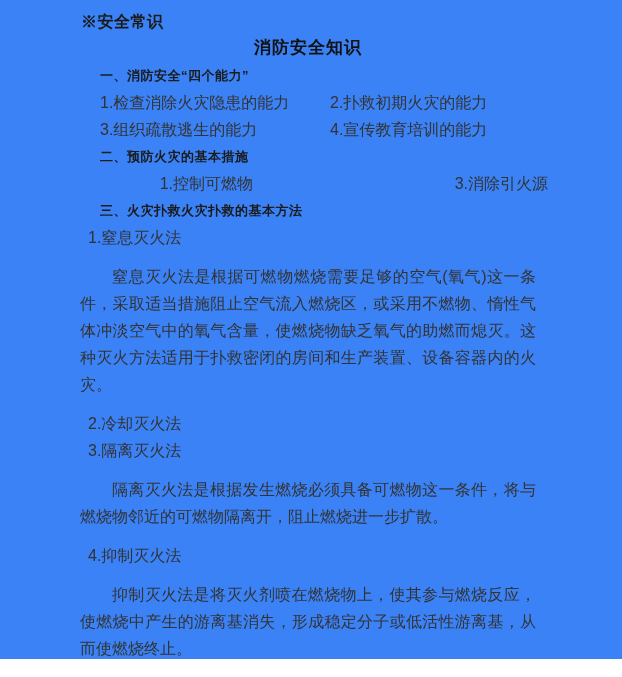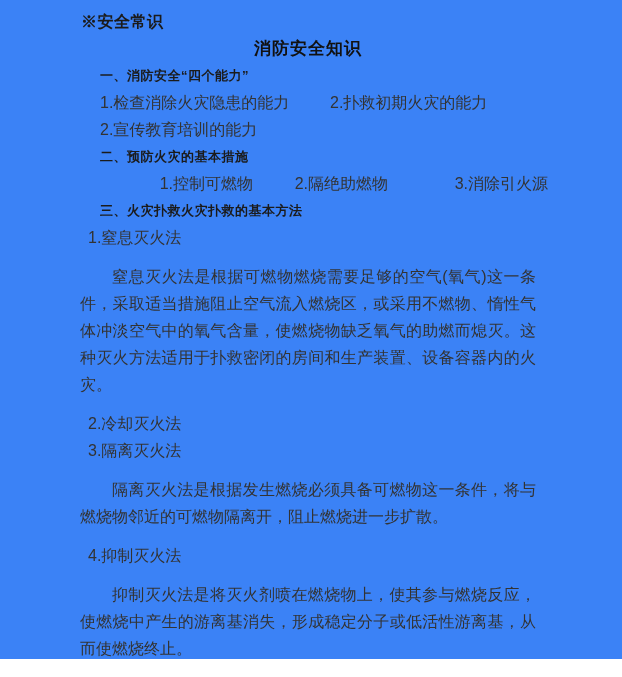--- a/index.html
+++ b/index.html
@@ -22,21 +22,21 @@
   }
   .category {
     margin-left: 13px;
     font-weight: 600;
     color: #1b1b1b;
     letter-spacing: 0.5px;
   }
   .doc-title {
     margin: 0;
     text-align: center;
-    font-family: Liberation Serif, serif;
+    font-family: Liberation Mono, monospace;
     font-weight: 700;
     font-size: 17px;
     line-height: 27px;
     color: #111111;
     letter-spacing: 1px;
   }
   .section-heading {
     margin: 0 0 0 32px;
     font-size: 13px;
     font-weight: 700;
@@ -76,28 +76,28 @@
 
   <h1 class="doc-title">消防安全知识</h1>
 
   <h2 class="section-heading">一、消防安全“四个能力”</h2>
 
   <div class="item-row">
     <span class="col-a">1.检查消除火灾隐患的能力</span>
     <span class="col-b">2.扑救初期火灾的能力</span>
   </div>
   <div class="item-row">
-    <span class="col-b">2.宣传教育培训的能力</span>
+    <span class="col-a">3.组织疏散逃生的能力</span>
+    <span class="col-b">4.宣传教育培训的能力</span>
   </div>
 
   <h2 class="section-heading">二、预防火灾的基本措施</h2>
 
   <div class="measure-row">
     <span class="m1">1.控制可燃物</span>
-    <span class="m2">2.隔绝助燃物</span>
     <span class="m3">3.消除引火源</span>
   </div>
 
   <h2 class="section-heading">三、火灾扑救火灾扑救的基本方法</h2>
 
   <div>
     <div class="method-label">1.窒息灭火法</div>
     <p class="method-text">窒息灭火法是根据可燃物燃烧需要足够的空气(氧气)这一条件，采取适当措施阻止空气流入燃烧区，或采用不燃物、惰性气体冲淡空气中的氧气含量，使燃烧物缺乏氧气的助燃而熄灭。这种灭火方法适用于扑救密闭的房间和生产装置、设备容器内的火灾。</p>
   </div>
 

